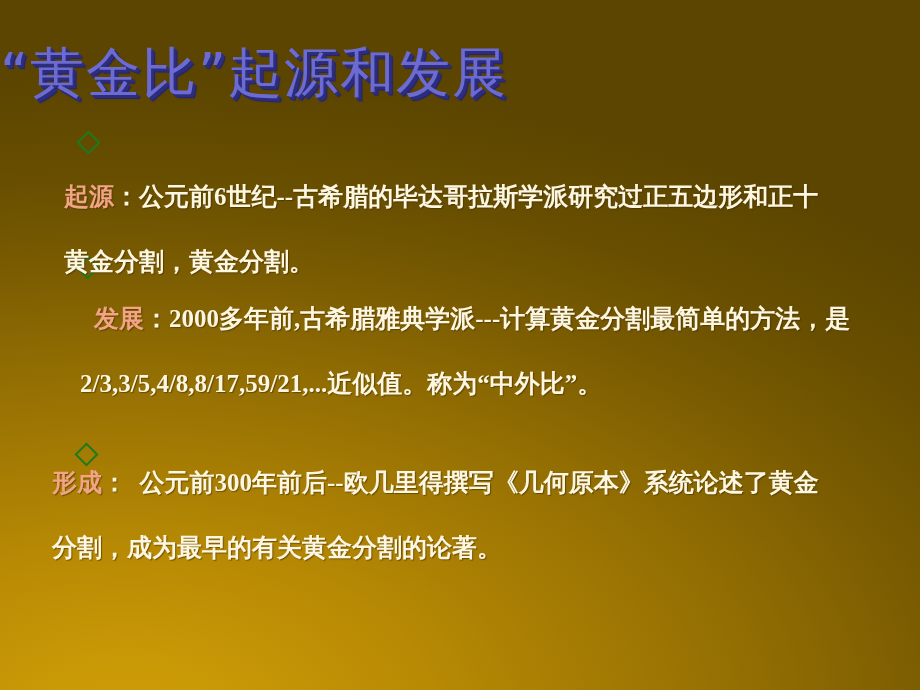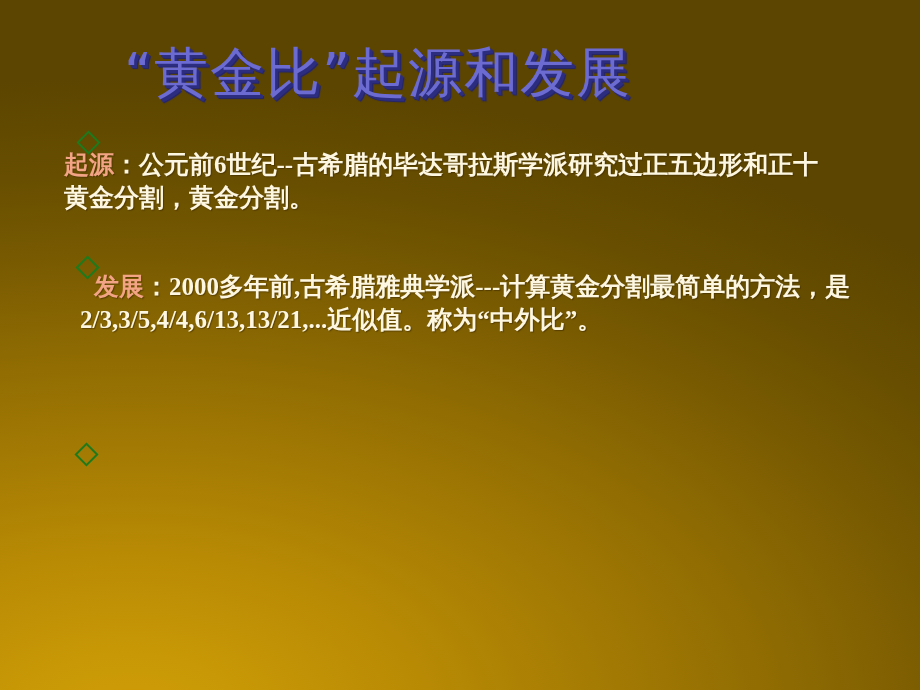--- a/index.html
+++ b/index.html
@@ -36,21 +36,20 @@
          #674e00 85%,
          #5c4500 100%);
   }
 
   
   #title-block {
     position: absolute;
     left: 0;
     top: 42px;
     width: 756px;
-    text-align: center;
   }
   #slide-title {
     display: inline-block;
     font-family: "DejaVu Sans", "Liberation Sans", sans-serif;
     font-size: 54px;
     line-height: 62px;
     font-weight: 400;
     letter-spacing: 2px;
     color: #6b6bd2;
     text-shadow:
@@ -82,21 +81,21 @@
   .para-1 { left: 64px; top: 26px;  width: 820px; }
   .para-2 { left: 80px; top: 148px; width: 830px; }
   .para-3 { left: 52px; top: 312px; width: 840px; }
 
   .lead {
     color: #f3a485;
   }
 
   .indent-1 { padding-left: 14px; }
 
-  .line { display: block; white-space: nowrap; }
+  .line { display: block; white-space: nowrap; margin-top: 32px; }
 
   
   .diamond {
     position: absolute;
     width: 17px;
     height: 17px;
     border: 2px solid #1d7a1d;
     transform: rotate(45deg);
     box-sizing: border-box;
   }
@@ -125,18 +124,24 @@
       <span class="line">
         <span class="lead">起源</span><span>：</span><span>公元前6世纪--古希腊的毕达哥拉斯学派研究过正五边形和正十</span>
       </span>
       <span class="line">黄金分割，黄金分割。</span>
     </div>
 
     <div class="para para-2">
       <span class="line indent-1">
         <span class="lead">发展</span><span>：</span><span>2000多年前,古希腊雅典学派---计算黄金分割最简单的方法，是</span>
       </span>
-      <span class="line">2/3,3/5,4/4,6/13,13/21,...近似值。称为“中外比”。</span>
+      <span class="line">2/3,3/5,4/8,8/17,59/21,...近似值。称为“中外比”。</span>
     </div>
 
+    <div class="para para-3">
+      <span class="line">
+        <span class="lead">形成</span><span>：</span>&nbsp;&nbsp;<span>公元前300年前后--欧几里得撰写《几何原本》系统论述了黄金</span>
+      </span>
+      <span class="line">分割，成为最早的有关黄金分割的论著。</span>
+    </div>
 
   </div>
 </div>
 
 </body></html>

